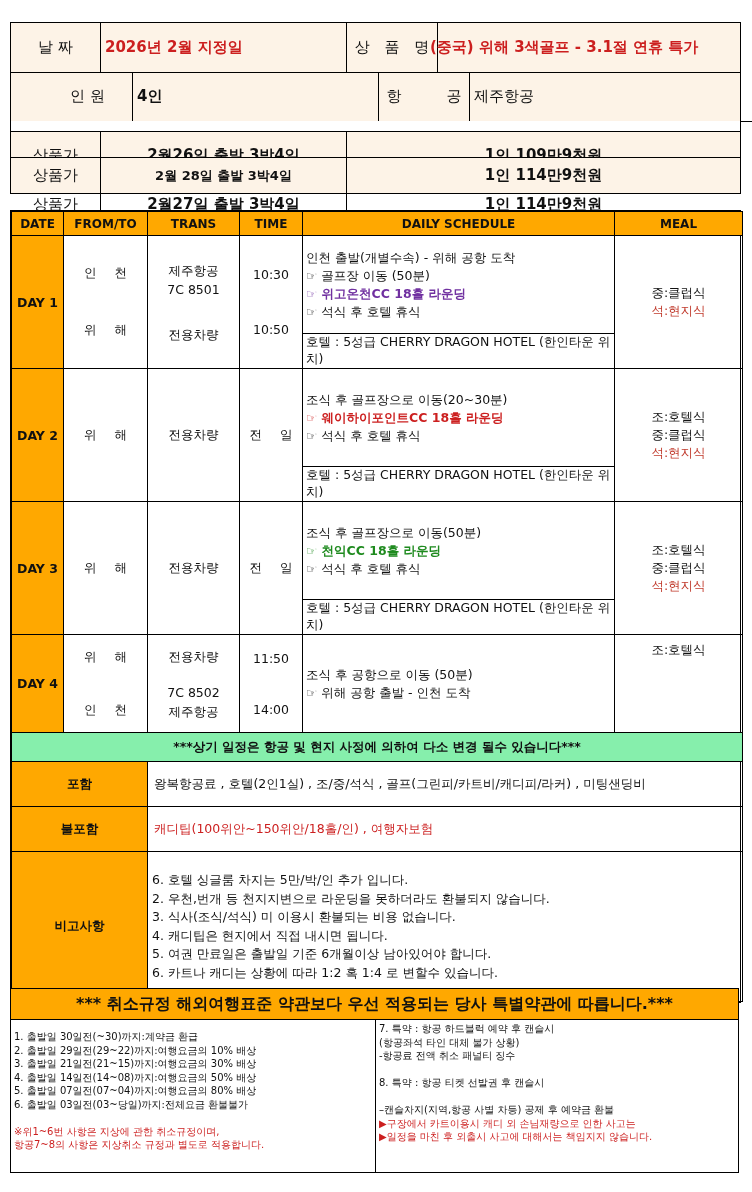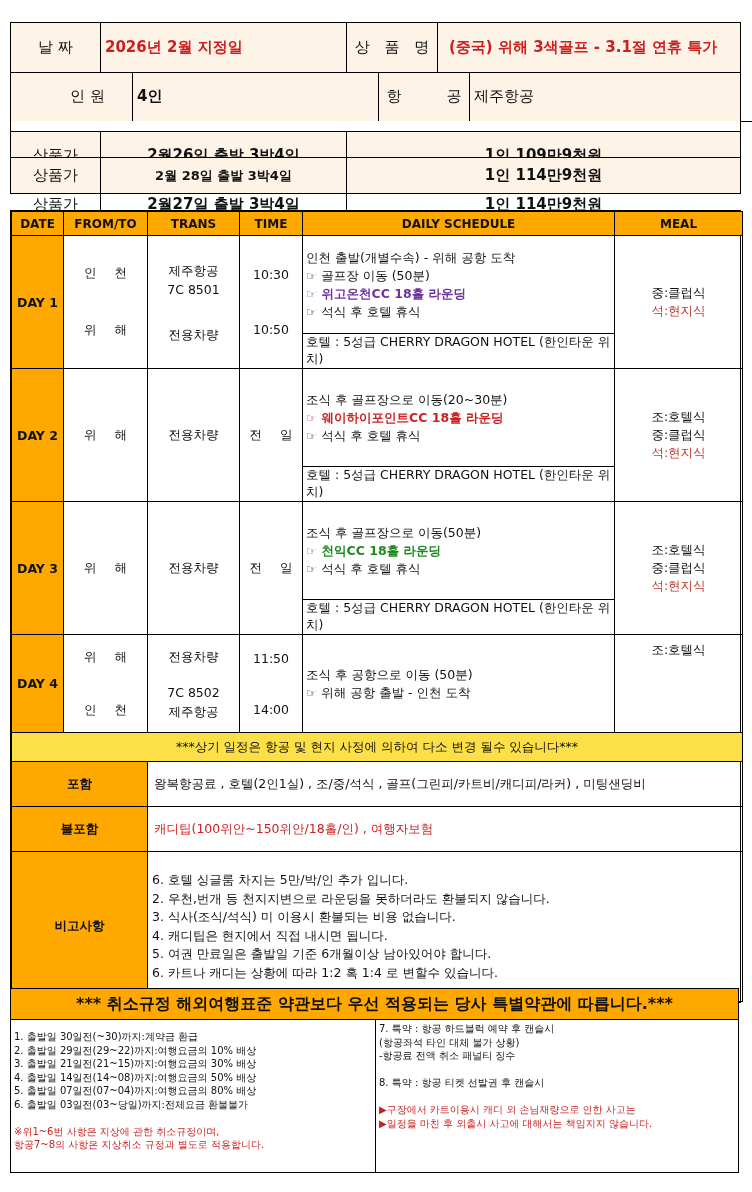--- a/index.html
+++ b/index.html
@@ -26,42 +26,42 @@
   
   .sched { left: 10px; top: 210px; width: 731px; border: 1.5px solid #000; }
   .sched table { border-collapse: collapse; width: 100%; table-layout: fixed; }
   .sched td, .sched th { border: 1px solid #000; font-size: 12.5px; padding: 0; vertical-align: middle; }
   .sched th { background: #ffa800; height: 23px; font-weight: bold; font-size: 12px; }
   .daycell { background: #ffa800; text-align: center; font-weight: bold; font-size: 12px; }
   .center { text-align: center; }
   .schedtxt { padding: 0 0 0 3px !important; line-height: 18px; font-size: 12.5px; }
   .hotel { font-size: 11.5px; padding-left: 3px !important; height: 28px; }
   .meal { text-align: center; line-height: 18px; }
-  .notice { background: #fde047; text-align: center; font-weight: normal; font-size: 11px; height: 28px; }
+  .notice { background: #86efac; text-align: center; font-weight: bold; font-size: 11px; height: 28px; }
   .sidelbl { background: #ffa800; text-align: center; font-weight: bold; font-size: 13px; }
   .contents { padding-left: 6px !important; font-size: 13px; }
   .remarks { padding-left: 4px !important; font-size: 12.5px; line-height: 18.5px; }
   .ft { display: flex; justify-content: space-between; padding: 0 20px; }
 
   
   .cancel { left: 10px; top: 988px; width: 729px; height: 185px; border: 1.5px solid #000; }
   .cancel .hdr { position: absolute; left: 0; top: 0; width: 100%; height: 31px; background: #ffa800; border-bottom: 1px solid #000; display: flex; align-items: center; justify-content: center; font-size: 16px; font-weight: bold; box-sizing: border-box; }
   .cancel .lcol { position: absolute; left: 0; top: 31px; width: 365px; bottom: 0; border-right: 1px solid #000; font-size: 10px; padding: 10px 0 0 3px; line-height: 13.5px; box-sizing: border-box; }
   .cancel .rcol { position: absolute; left: 365px; top: 31px; right: 0; bottom: 0; font-size: 10px; padding: 2px 0 0 3px; line-height: 13.5px; box-sizing: border-box; }
   .gap { height: 13.5px; }
 </style>
 </head>
 <body>
 
 <div class="abs info">
   <div class="row" style="top:0;height:49px;">
     <div class="cell lbl" style="left:0;width:90px;">날 짜</div>
     <div class="cell val red bold" style="left:90px;width:246px;font-weight:bold;">2026년 2월 지정일</div>
     <div class="cell lbl" style="left:336px;width:91px;word-spacing:10px;">상 품 명</div>
-    <div class="cell val red last" style="left:434px;right:0;font-weight:bold;">(중국) 위해 3색골프 - 3.1절 연휴 특가</div>
+    <div class="cell val red last" style="left:415px;right:0;font-weight:bold;">(중국) 위해 3색골프 - 3.1절 연휴 특가</div>
   </div>
   <div class="row" style="top:49px;height:49px;margin-left:32px;">
     <div class="cell lbl" style="left:0;width:90px;">인 원</div>
     <div class="cell val bold" style="left:90px;width:246px;">4인</div>
     <div class="cell lbl" style="left:336px;width:91px;word-spacing:40px;">항 공</div>
     <div class="cell val last" style="left:427px;right:0;">제주항공</div>
   </div>
   <div class="row" style="top:98px;height:10px;background:#fff;"></div>
   <div class="row" style="top:108px;height:49px;">
     <div class="cell lbl" style="left:0;width:90px;">상품가</div>
@@ -261,16 +261,17 @@
     <div class="red">※위1~6번 사항은 지상에 관한 취소규정이며,</div>
     <div class="red">항공7~8의 사항은 지상취소 규정과 별도로 적용합니다.</div>
   </div>
   <div class="rcol">
     <div>7. 특약 : 항공 하드블럭 예약 후 캔슬시</div>
     <div>(항공좌석 타인 대체 불가 상황)</div>
     <div>-항공료 전액 취소 패널티 징수</div>
     <div class="gap"></div>
     <div>8. 특약 : 항공 티켓 선발권 후 캔슬시</div>
     <div class="gap"></div>
+    <div>–캔슬차지(지역,항공 사별 차등) 공제  후 예약금 환불</div>
     <div class="red">▶구장에서 카트이용시 캐디 외 손님재량으로 인한 사고는</div>
     <div class="red">▶일정을 마친 후 외출시 사고에 대해서는 책임지지 않습니다.</div>
   </div>
 </div>
 
 </body></html>

